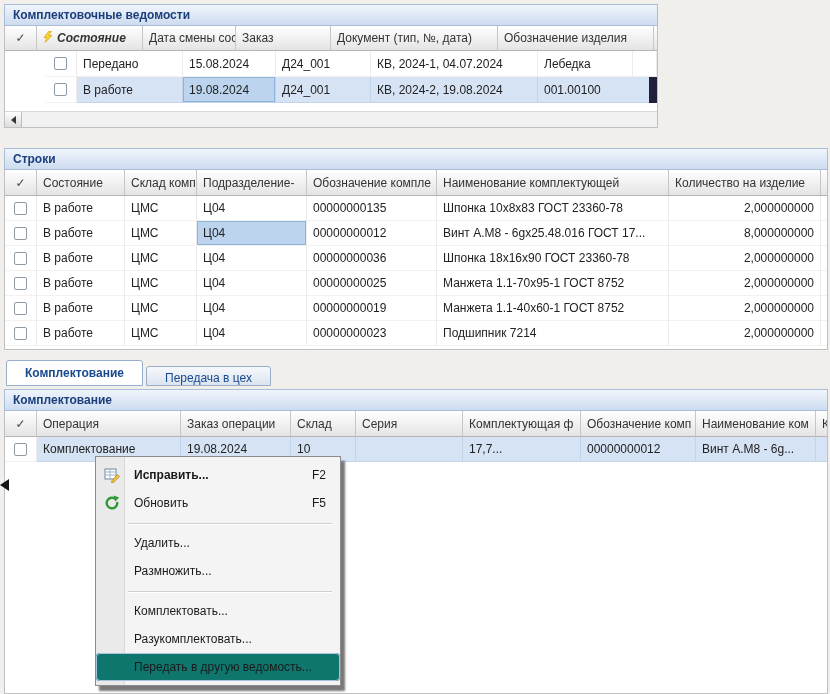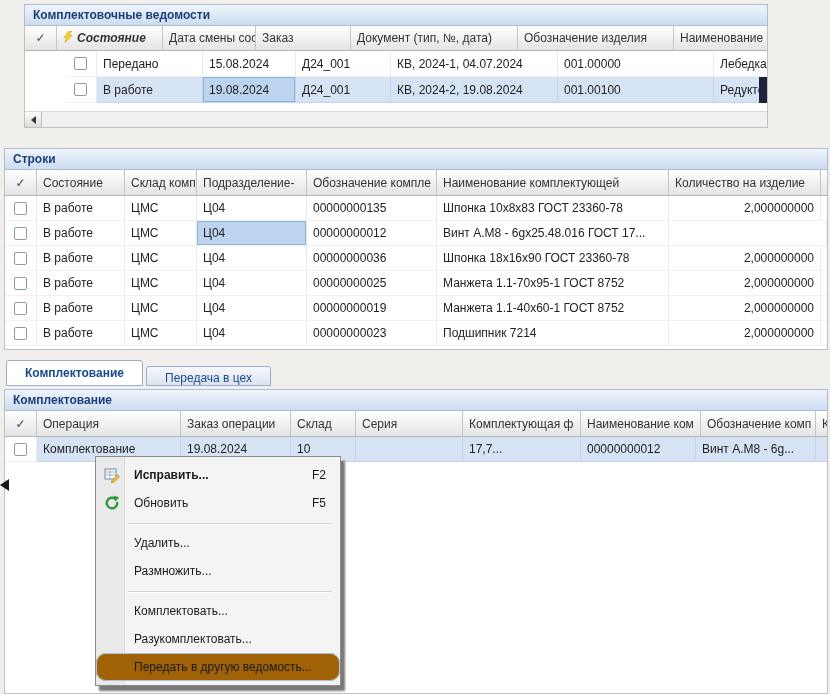--- a/index.html
+++ b/index.html
@@ -73,37 +73,37 @@
     background:#f4f4f4; border:1px solid #8c8c8c;
     box-shadow:4px 5px 2px rgba(10,10,10,0.55);
     padding-top:4px; overflow:hidden;
   }
   .cmenu::before {
     content:""; position:absolute; left:0; top:0; bottom:0; width:28px;
     background:#eaeaea; border-right:1px solid #dadada;
   }
   .mi { position:relative; height:28px; display:flex; align-items:center; padding:0 14px 0 6px; color:#1a1a1a; }
   .mi.bold .mlabel { font-weight:bold; }
-  .mi.hover { background:#a16207; outline:1px solid #adc2de; outline-offset:-1px; border-radius:10px;justify-content:center; }
+  .mi.hover { background:#0f766e; outline:1px solid #adc2de; outline-offset:-1px; border-radius:4px;justify-content:center; }
   .mico { width:20px; height:16px; margin-right:12px; display:flex; align-items:center; justify-content:center; flex:0 0 auto; }
   .mkey { margin-left:auto; }
   .msep { position:relative; height:12px; display:flex; align-items:center; margin-left:32px; margin-right:8px; }
   .msep::after { content:""; flex:1; height:1px; background:#d0d0d0; box-shadow:0 1px 0 #ffffff; }
 
   .left-mark {
     position:absolute; left:0; top:479px; width:0; height:0;
     border-top:6px solid transparent; border-bottom:6px solid transparent; border-right:9px solid #151515;
   }
 </style>
 </head>
 <body>
 
 <div id="app">
 
-  <section class="panel" style="left:4px; top:4px; width:744px; height:124px;margin-left:20px;">
+  <section class="panel" style="left:4px; top:4px; width:654px; height:124px;">
     <div class="panel-title">Комплектовочные ведомости</div>
     <div class="grid t1" style="height:102px;">
       <div class="grow ghead">
         <div class="cell c0 chk">
             <span class="chk-mark">✓</span>
           </div>
         <div class="cell c1">
           <span><svg width="10" height="12" viewBox="0 0 10 12">
                 <polygon points="6,0 1,6.5 3.6,6.5 2.2,11.5 9,4.5 5.8,4.5 8.6,0" fill="#ffd42a" stroke="#c79810" stroke-width="0.6"></polygon>
               </svg></span>
@@ -117,21 +117,20 @@
         <div class="cell c7">На колич</div>
       </div>
       <div class="grow r">
         <div class="cell c0 chk">
             <span class="cb"></span>
           </div>
         <div class="cell c1">Передано</div>
         <div class="cell c2">15.08.2024</div>
         <div class="cell c3">Д24_001</div>
         <div class="cell c4">КВ, 2024-1, 04.07.2024</div>
-        <div class="cell c5">001.00000</div>
         <div class="cell c6">Лебедка</div>
         <div class="cell c7"></div>
       </div>
       <div class="grow r sel">
         <div class="cell c0 chk">
             <span class="cb"></span>
           </div>
         <div class="cell c1">В работе</div>
         <div class="cell c2 focus-cell">19.08.2024</div>
         <div class="cell c3">Д24_001</div>
@@ -179,20 +178,21 @@
       </div>
       <div class="grow r">
         <div class="cell c0 chk">
             <span class="cb"></span>
           </div>
         <div class="cell c1">В работе</div>
         <div class="cell c2">ЦМС</div>
         <div class="cell c3 focus-cell">Ц04</div>
         <div class="cell c4">00000000012</div>
         <div class="cell c5">Винт А.М8 - 6gx25.48.016 ГОСТ 17...</div>
+        <div class="cell c6 num">8,000000000</div>
         <div class="cell c7"></div>
       </div>
       <div class="grow r">
         <div class="cell c0 chk">
             <span class="cb"></span>
           </div>
         <div class="cell c1">В работе</div>
         <div class="cell c2">ЦМС</div>
         <div class="cell c3">Ц04</div>
         <div class="cell c4">00000000036</div>
@@ -249,22 +249,22 @@
     <div class="grid t3" style="height:283px;">
       <div class="grow ghead">
         <div class="cell c0 chk">
             <span class="chk-mark">✓</span>
           </div>
         <div class="cell c1">Операция</div>
         <div class="cell c2">Заказ операции</div>
         <div class="cell c3">Склад</div>
         <div class="cell c4">Серия</div>
         <div class="cell c5">Комплектующая ф</div>
+        <div class="cell c6">Обозначение комп</div>
         <div class="cell c7">Наименование ком</div>
-        <div class="cell c6">Обозначение комп</div>
         <div class="cell c8">К</div>
       </div>
       <div class="grow r sel">
         <div class="cell c0 chk">
             <span class="cb"></span>
           </div>
         <div class="cell c1">Комплектование</div>
         <div class="cell c2">19.08.2024</div>
         <div class="cell c3">10</div>
         <div class="cell c4"></div>

